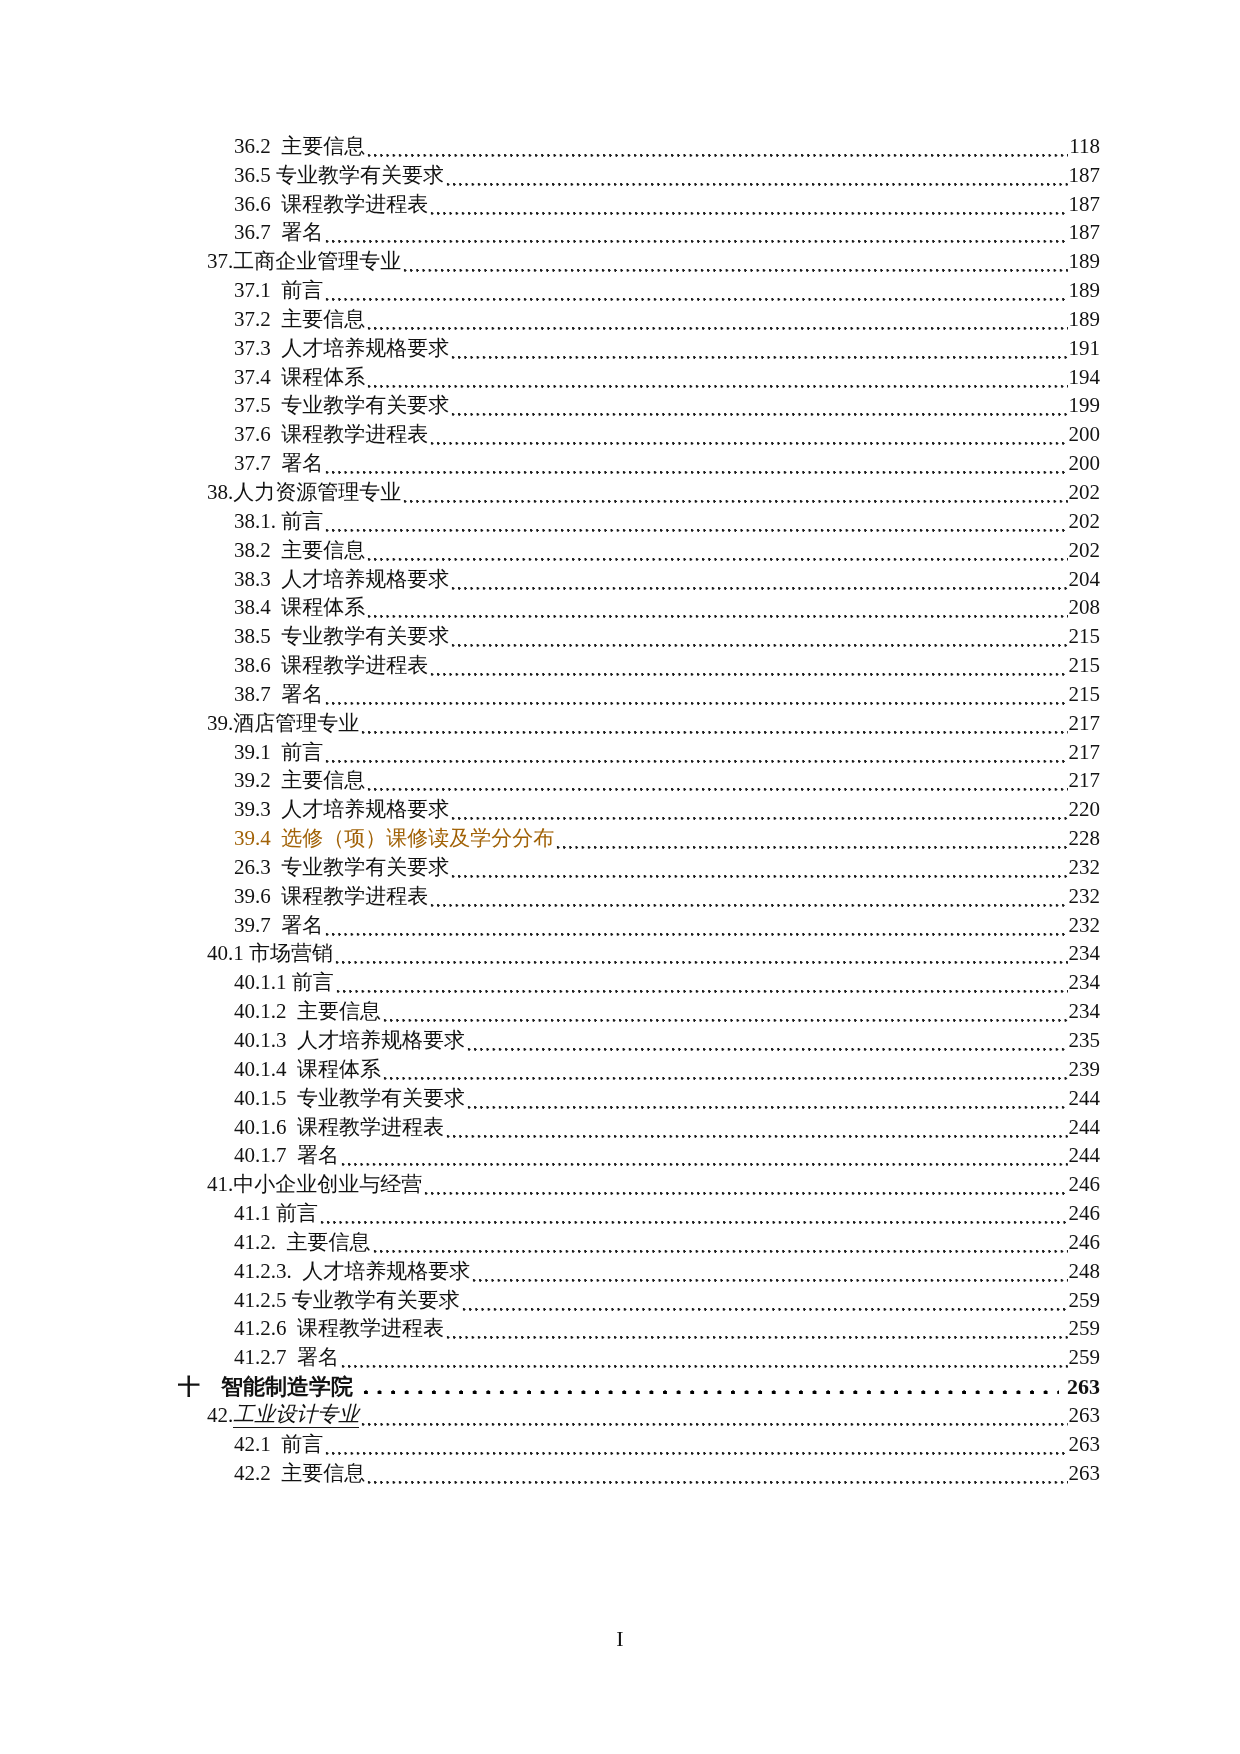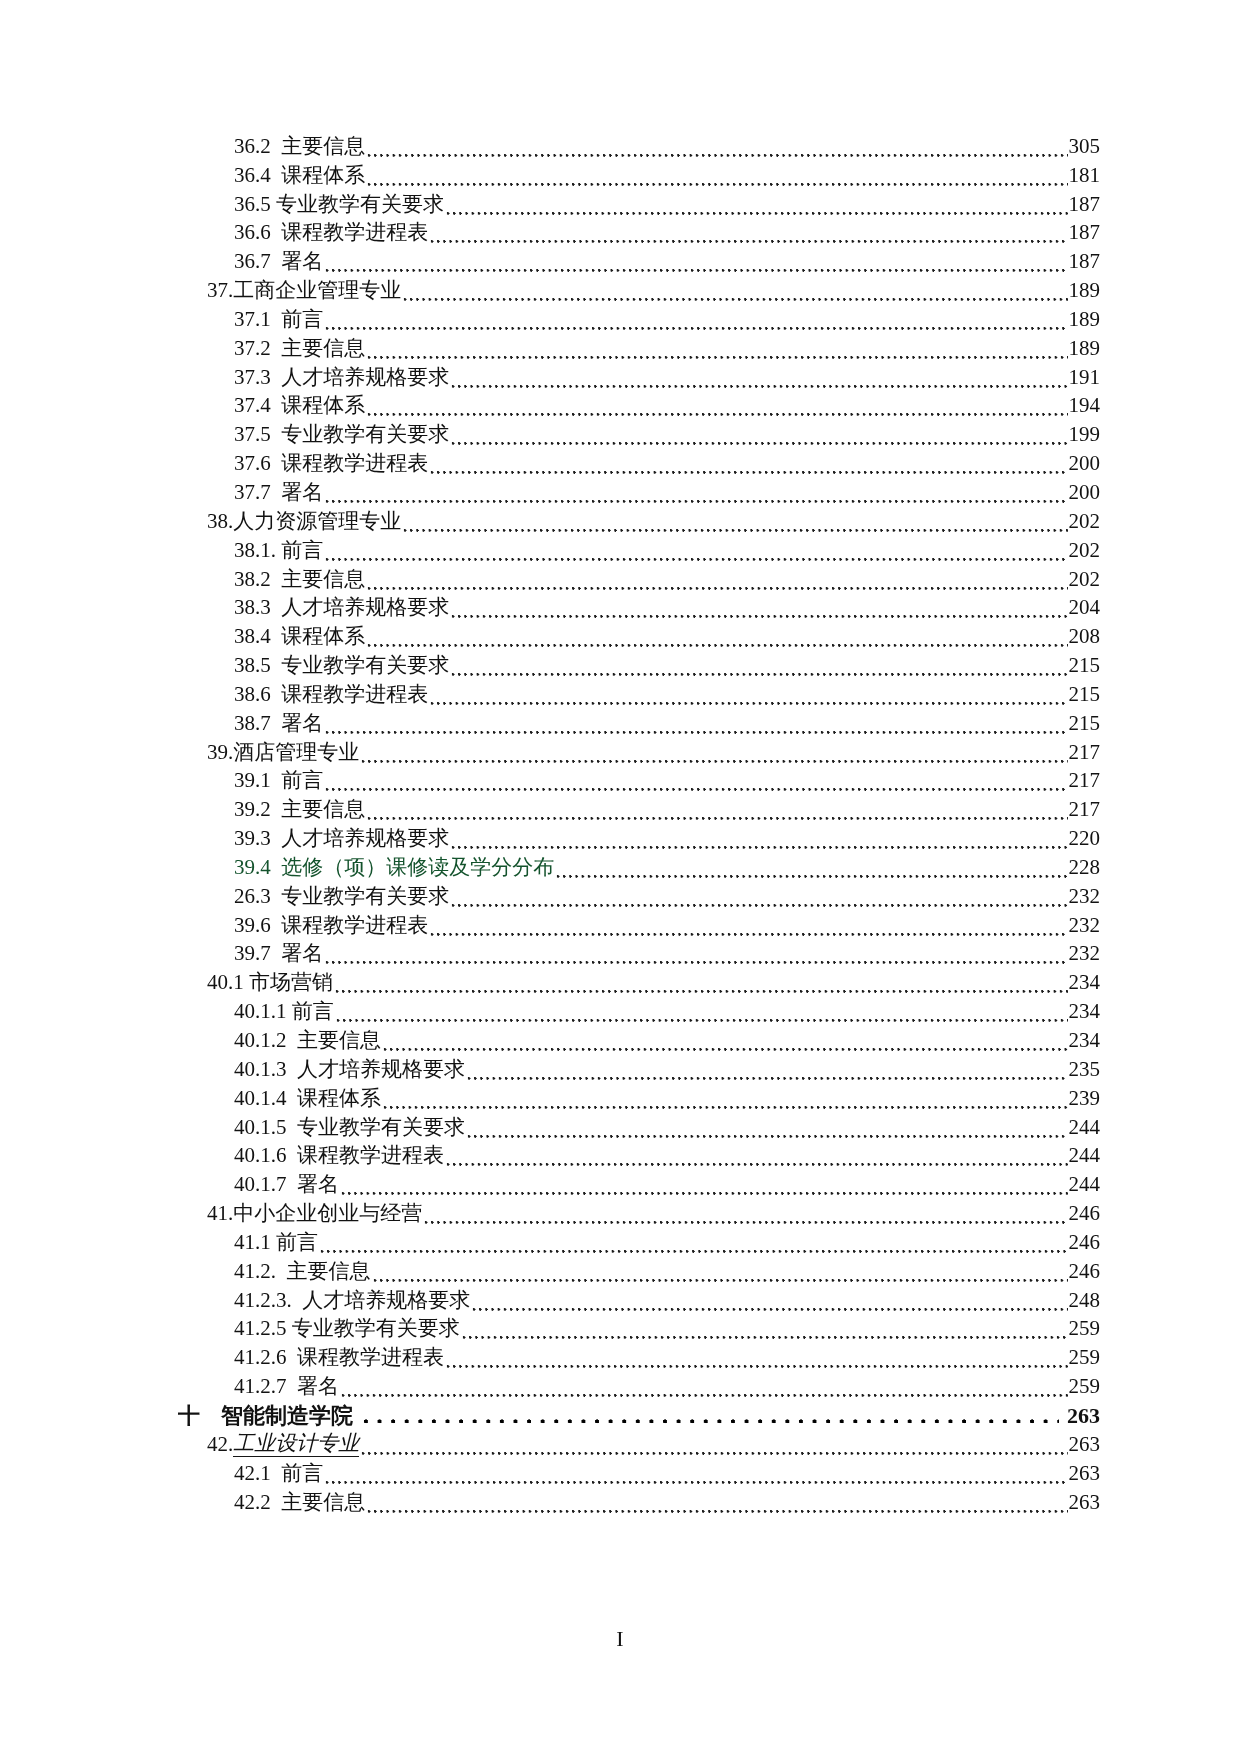--- a/index.html
+++ b/index.html
@@ -41,21 +41,21 @@
     margin: 0 1px 1px 2px;
     background-image: radial-gradient(circle at 2px 2.4px, #1c1c1c 1.12px, rgba(0,0,0,0) 1.45px);
     background-size: 6.2px 5px;
     background-repeat: repeat-x;
     background-position: left bottom;
   }
   .toc-page { white-space: nowrap; }
 
   
   .v-blue .toc-prefix, .v-blue .toc-title { color: #3335c9; }
-  .v-cyan .toc-prefix, .v-cyan .toc-title { color: #14532d; }
+  .v-cyan .toc-prefix, .v-cyan .toc-title { color: #a16207; }
 
   
   .v-underline .toc-title {
     border-bottom: 1.7px solid #161616;
     padding-bottom: 0px;
     font-style: italic;
   }
 
   
   .v-section {
@@ -83,26 +83,21 @@
   }
 </style>
 </head>
 <body>
 
 <div class="page">
   <div class="toc">
       <div class="toc-row level-2 v-normal">
         <span class="toc-title">36.2  主要信息</span>
         <span class="leader"></span>
-        <span class="toc-page">305</span>
-      </div>
-      <div class="toc-row level-2 v-normal">
-        <span class="toc-title">36.4  课程体系</span>
-        <span class="leader"></span>
-        <span class="toc-page">181</span>
+        <span class="toc-page">118</span>
       </div>
       <div class="toc-row level-2 v-normal">
         <span class="toc-title">36.5 专业教学有关要求</span>
         <span class="leader"></span>
         <span class="toc-page">187</span>
       </div>
       <div class="toc-row level-2 v-normal">
         <span class="toc-title">36.6  课程教学进程表</span>
         <span class="leader"></span>
         <span class="toc-page">187</span>

